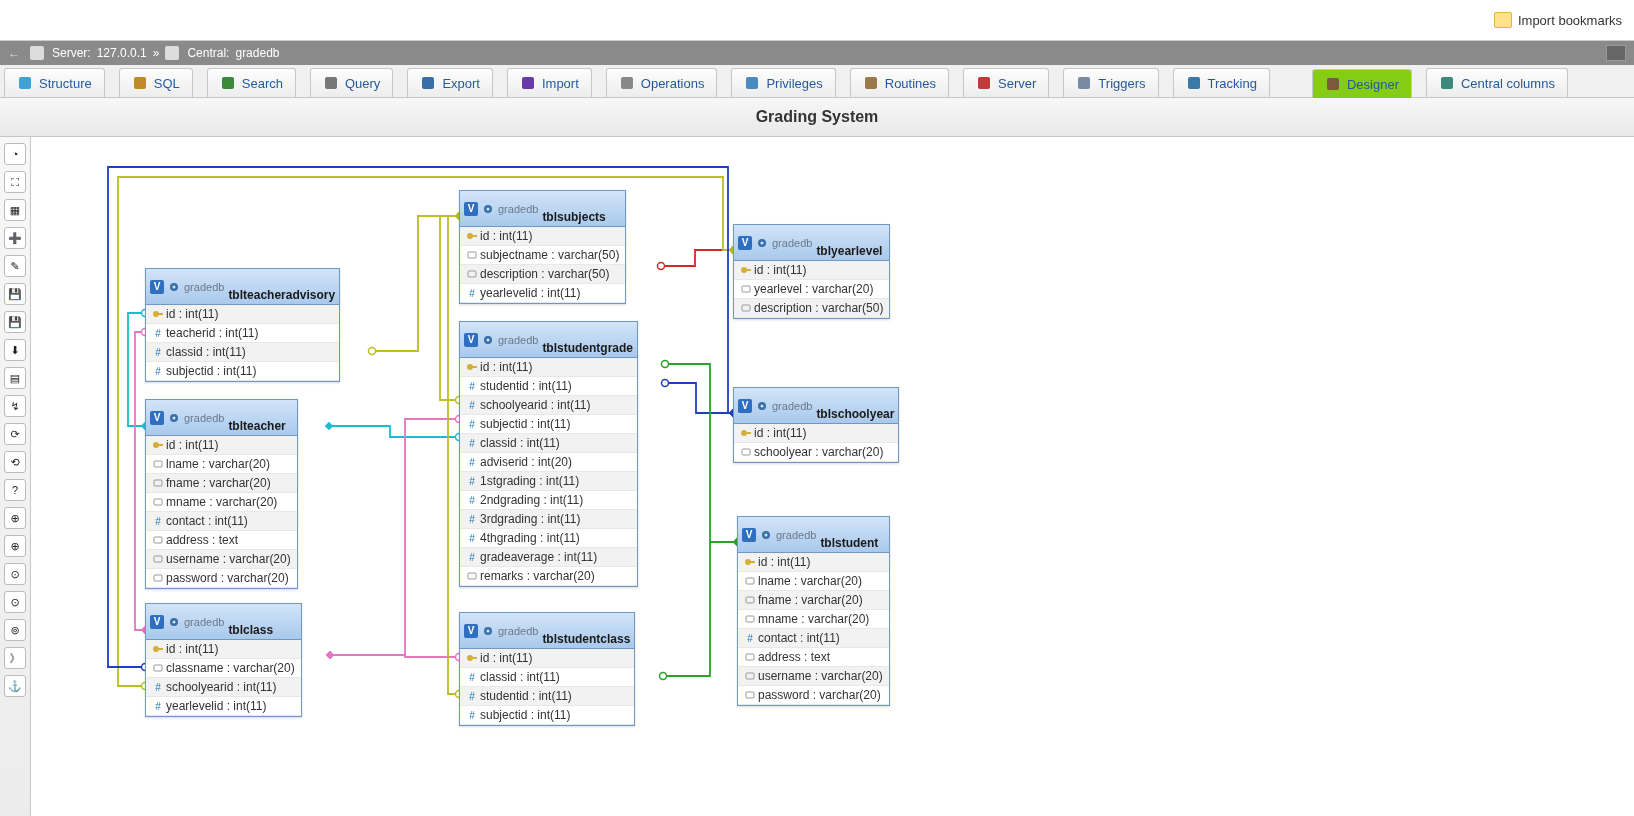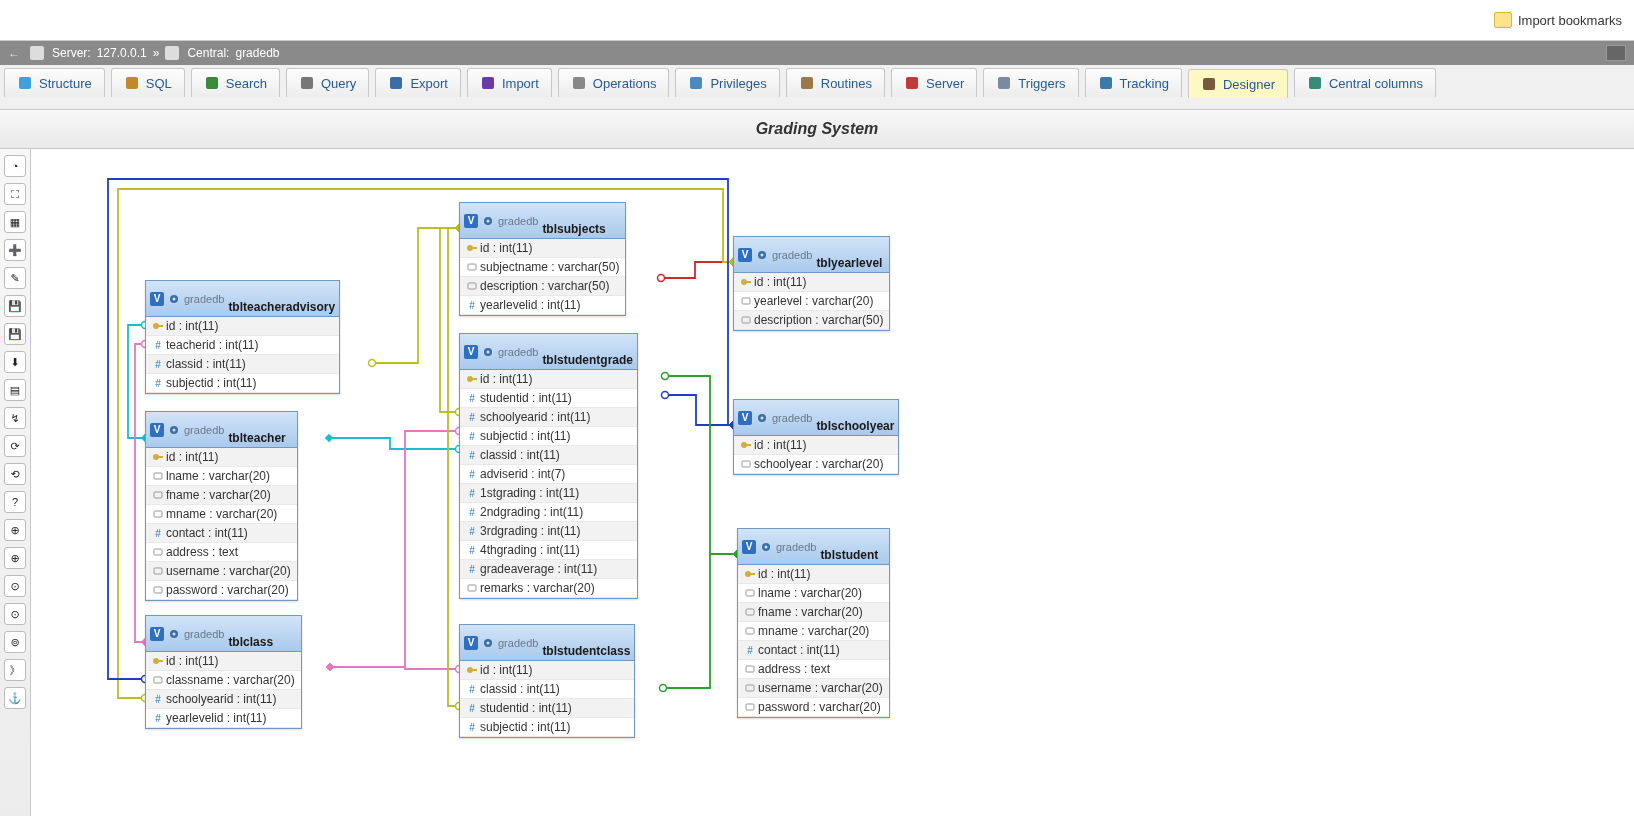--- a/index.html
+++ b/index.html
@@ -3,25 +3,25 @@
 <meta charset="utf-8">
 <style>
 html,body{margin:0;padding:0;font-family:sans-serif;font-size:12px;background:#fff;color:#222;width:1634px;height:816px;overflow:hidden;}
 .topbar{height:40px;border-bottom:1px solid #ccc;display:flex;align-items:center;justify-content:flex-end;padding:0 12px;background:#fff;}
 .bookmarks{display:flex;align-items:center;gap:6px;color:#333;font-size:13px;}
 .bookmarks .folder{width:16px;height:14px;background:#ffe28a;border:1px solid #d6b74a;border-radius:2px;}
 .breadcrumb{height:24px;background:#8a8a8a;color:#fff;display:flex;align-items:center;padding:0 8px;font-size:12px;gap:6px;}
 .breadcrumb .arrow{color:#ddd;margin-right:4px;}
 .breadcrumb .ic{width:14px;height:14px;display:inline-block;background:#ddd;border-radius:2px;margin-right:2px;}
 .breadcrumb .collapse{margin-left:auto;width:18px;height:14px;background:#666;border:1px solid #999;}
-.tabsbar{background:#f0f0f0;border-bottom:1px solid #c7c7c7;display:flex;padding:3px 4px 12px 4px;gap:4px;}
+.tabsbar{background:#f0f0f0;border-bottom:1px solid #c7c7c7;display:flex;padding:3px 4px 0 4px;gap:12px;}
 .tab{display:flex;align-items:center;gap:6px;padding:6px 12px;border:1px solid #c7c7c7;border-bottom:none;margin-right:2px;background:linear-gradient(#fdfdfd,#ededed);color:#235a9c;font-size:13px;border-radius:3px 3px 0 0;cursor:pointer;}
 .tab .ticon{width:16px;height:16px;display:inline-block;}
-.tab.active{background:#fef9c3;font-weight:normal;position:relative;top:1px;}
-.titlebar{height:38px;background:linear-gradient(#f7f7f7,#e9e9e9);border-bottom:1px solid #c7c7c7;display:flex;align-items:center;justify-content:center;font-weight:bold;font-size:16px;color:#333;font-style:italic;}
+.tab.active{background:#84cc16;font-weight:normal;position:relative;top:1px;margin-left:28px;}
+.titlebar{height:38px;background:linear-gradient(#f7f7f7,#e9e9e9);border-bottom:1px solid #c7c7c7;display:flex;align-items:center;justify-content:center;font-weight:bold;font-size:16px;color:#333;}
 .workspace{position:relative;height:674px;background:#fff;}
 .sidetools{position:absolute;left:0;top:0;width:30px;height:100%;background:linear-gradient(#f7f7f7,#ececec);border-right:1px solid #c7c7c7;display:flex;flex-direction:column;align-items:center;padding-top:6px;gap:6px;}
 .sidetools .tb{width:20px;height:20px;border:1px solid #bbb;border-radius:3px;background:#fff;display:flex;align-items:center;justify-content:center;font-size:11px;cursor:pointer;}
 .canvas{position:absolute;left:30px;top:0;right:0;bottom:0;overflow:hidden;}
 .relsvg{position:absolute;left:0;top:0;width:100%;height:100%;pointer-events:none;}
 .tblbox{position:absolute;border:1px solid #6f98c5;background:#fff;font-size:12px;box-shadow:0 1px 2px rgba(0,0,0,0.15);}
 .tblhdr{background:linear-gradient(#d2e4f8,#a9c9ec);border-bottom:1px solid #6f98c5;display:flex;align-items:center;padding:2px 4px;gap:4px;white-space:nowrap;}
 .tblhdr .vbadge{width:14px;height:14px;background:#2e6fc1;color:#fff;font-weight:bold;font-size:10px;display:flex;align-items:center;justify-content:center;border-radius:2px;}
 .tblhdr .gear{width:12px;height:12px;}
 .tblhdr .dbname{color:#6a7a8a;font-size:11px;}
@@ -419,21 +419,21 @@
         <div class="tblrow">
           <svg class="kicon" viewBox="0 0 12 12">
             <text x="6" y="10" text-anchor="middle" font-size="10" fill="#1f77b4">#</text>
           </svg>
           <span class="cname">classid : int(11)</span>
         </div>
         <div class="tblrow">
           <svg class="kicon" viewBox="0 0 12 12">
             <text x="6" y="10" text-anchor="middle" font-size="10" fill="#1f77b4">#</text>
           </svg>
-          <span class="cname">adviserid : int(7)</span>
+          <span class="cname">adviserid : int(20)</span>
         </div>
         <div class="tblrow">
           <svg class="kicon" viewBox="0 0 12 12">
             <text x="6" y="10" text-anchor="middle" font-size="10" fill="#1f77b4">#</text>
           </svg>
           <span class="cname">1stgrading : int(11)</span>
         </div>
         <div class="tblrow">
           <svg class="kicon" viewBox="0 0 12 12">
             <text x="6" y="10" text-anchor="middle" font-size="10" fill="#1f77b4">#</text>

